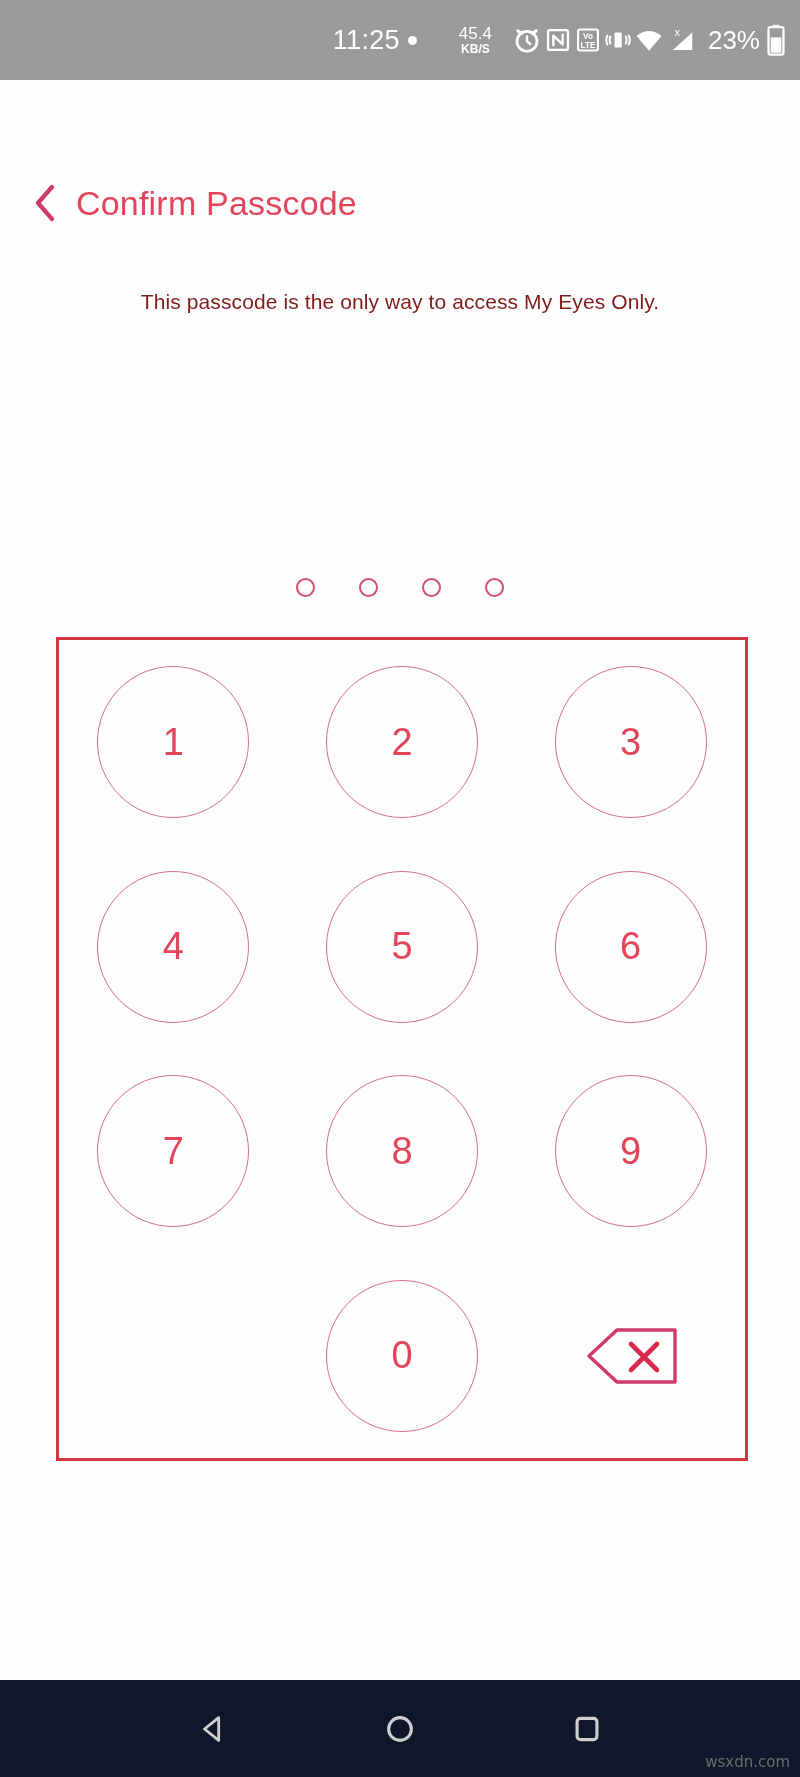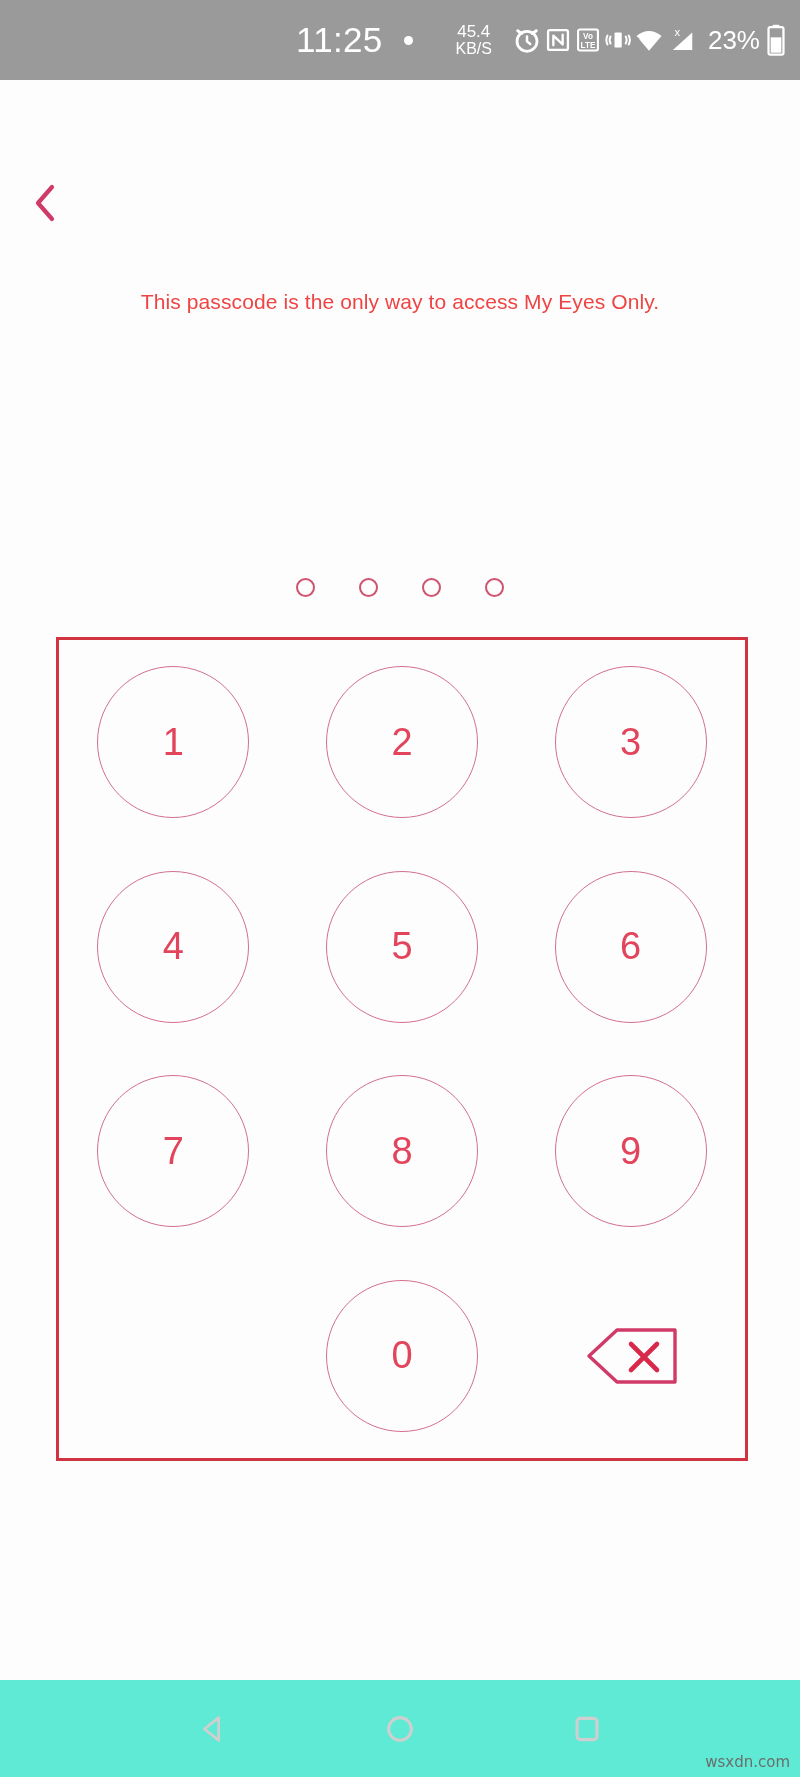--- a/index.html
+++ b/index.html
@@ -34,40 +34,40 @@
     gap: 0px;
   }
   .sb-item {
     display: flex;
     align-items: center;
     justify-content: center;
     color: #ffffff;
     fill: #ffffff;
   }
   #sb-time {
-    font-size: 35px;
+    font-size: 27px;
     font-weight: 400;
     letter-spacing: 0.3px;
-    margin-right: 22px;
+    margin-right: 8px;
   }
   #sb-dot {
     width: 9px; height: 9px;
     border-radius: 50%;
     background: #ffffff;
     margin-right: 42px;
   }
   #sb-netspeed {
     display: flex;
     flex-direction: column;
     align-items: center;
     line-height: 1.0;
     margin-right: 18px;
   }
   #sb-netspeed .val { font-size: 17px; font-weight: 500; }
-  #sb-netspeed .unit { font-size: 16px; font-weight: 400; margin-top: 1px;}
+  #sb-netspeed .unit { font-size: 12px; font-weight: 700; margin-top: 1px;}
 
   .sb-icon { margin-left: 2px; justify-content: center; }
 
   #sb-battery-pct {
     font-size: 26px;
     margin-left: 12px;
     margin-right: 6px;
   }
 
   
@@ -95,21 +95,21 @@
   }
 
   
   #subtitle {
     position: absolute;
     top: 290px;
     left: 0;
     width: 800px;
     text-align: center;
     font-size: 21px;
-    color: #ef4444;
+    color: #7f1d1d;
     letter-spacing: 0.1px;
   }
 
   
   #passcode-dots {
     position: absolute;
     top: 578px;
     left: 0;
     width: 800px;
     display: flex;
@@ -163,21 +163,21 @@
     height: 152px;
     cursor: pointer;
   }
 
   
   #nav-bar {
     position: absolute;
     bottom: 0; left: 0;
     width: 800px;
     height: 97px;
-    background: #5eead4;
+    background: #0f172a;
     display: flex;
     align-items: center;
     justify-content: space-around;
     padding: 12px 120px;
   }
   .nav-btn {
     width: 60px;
     height: 60px;
     display: flex;
     align-items: center;
@@ -265,20 +265,21 @@
       </svg>
     </span>
   </div>
 
   <div id="header">
     <div id="back-chevron">
       <svg width="26" height="40" viewBox="0 0 26 40">
         <path d="M20 4 L6 20 L20 36" fill="none" stroke="#cf3a68" stroke-width="4.2" stroke-linecap="round" stroke-linejoin="round"></path>
       </svg>
     </div>
+    <div id="page-title">Confirm Passcode</div>
   </div>
 
   <div id="subtitle">This passcode is the only way to access My Eyes Only.</div>
 
   <div id="passcode-dots">
     <span class="pc-dot"></span>
     <span class="pc-dot"></span>
     <span class="pc-dot"></span>
     <span class="pc-dot"></span>
   </div>

